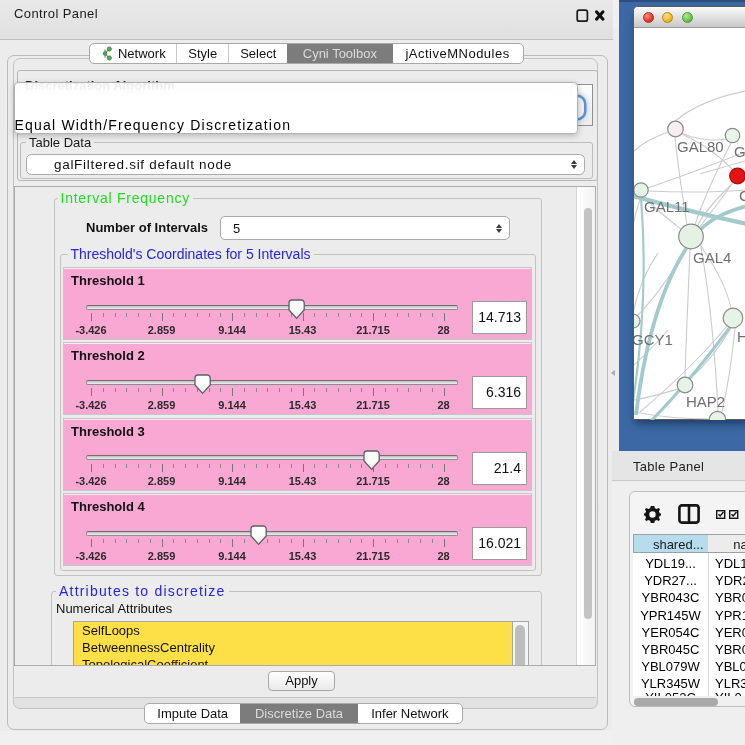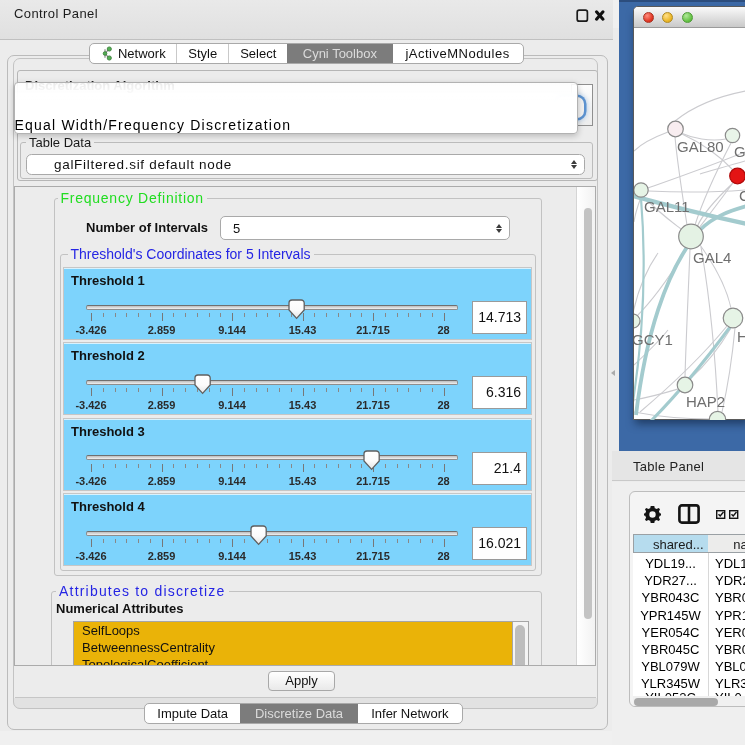--- a/index.html
+++ b/index.html
@@ -24,30 +24,30 @@
 .combo .arr i.up{border-bottom:4.5px solid #3c3c3c}
 .combo .arr i.dn{border-top:4.5px solid #3c3c3c}
 
 #spane{position:absolute;left:14px;top:186px;width:582px;height:480px;border:1px solid #ababab;background:#ececec;overflow:hidden}
 #sbar{position:absolute;right:0;top:0;width:19.5px;height:100%;background:linear-gradient(90deg,#ffffff,#f2f2f2);border-left:1px solid #d5d5d5}
 #sthumb{position:absolute;left:7px;top:21px;width:8.5px;height:411px;background:#c3c3c3;border-radius:4.5px}
 
 .group{position:absolute;border:1px solid #c2c2c2;border-radius:3px}
 .gtitle{position:absolute;top:-9px;background:#ececec;padding:0 3px;font-size:14px;line-height:17px;white-space:nowrap}
 
-.tbox{position:absolute;left:48px;width:469px;height:73px;background:#7dd3fc;border:1px solid #c6c6c6;box-shadow:inset 0 1px 0 rgba(255,255,255,.7)}
+.tbox{position:absolute;left:48px;width:469px;height:73px;background:#f9a8d4;border:1px solid #c6c6c6;box-shadow:inset 0 1px 0 rgba(255,255,255,.7)}
 .tlabel{position:absolute;left:7px;top:5px;font-size:13px;font-weight:bold;color:#111}
 .track{position:absolute;left:22px;top:36.5px;width:372px;height:5px;background:linear-gradient(#bdbdbd,#f0f0f0);border:1px solid #8d8d8d;border-top-color:#6f6f6f;border-radius:2px}
 .tick{position:absolute;top:45px;width:1px;height:4px;background:#888}
 .tick.maj{height:8px;background:#777}
 .ticklab{position:absolute;top:56px;width:60px;text-align:center;font-size:11px;font-weight:bold;color:#2b2b2b}
 .thumb{position:absolute;top:31px}
 .vbox{position:absolute;left:408px;top:33px;width:55px;height:33px;background:#fff;border:1px solid #9a9a9a;font-size:14px;color:#111;text-align:right;line-height:31px;padding-right:5px}
 
-#nlist{position:absolute;left:58px;top:434px;width:440px;height:60px;background:#eab308;border:1px solid #a6a6a6;font-size:13px;color:#111}
+#nlist{position:absolute;left:58px;top:434px;width:440px;height:60px;background:#fde047;border:1px solid #a6a6a6;font-size:13px;color:#111}
 #nlist .row{padding-left:8px;height:17px;line-height:17px}
 #nlistsb{position:absolute;left:498px;top:434px;width:16px;height:60px;background:#f4f4f4;border:1px solid #a6a6a6;border-left:none}
 #nlistsb i{position:absolute;left:2px;top:3px;width:10px;height:70px;background:#bdbdbd;border-radius:5px}
 
 #apply{position:absolute;left:268px;top:671px;width:67px;height:20px;background:linear-gradient(#ffffff,#e9e9e9);border:1px solid #a8a8a8;border-radius:4px;font-size:13px;color:#111;text-align:center;line-height:18px}
 
 #popup{position:absolute;left:14px;top:81.5px;width:563.5px;height:52.5px;background:linear-gradient(rgba(255,255,255,.9),rgba(255,255,255,.99) 24%,#fff 40%);border:1px solid #b2b2b2;border-radius:4px;box-shadow:0 2px 6px rgba(0,0,0,.22);font-size:13.5px}
 #popup div{position:absolute;height:17px;line-height:17px}
 #popup .r1{left:0;top:1px;width:100%;text-align:center;color:#b5b5b5;letter-spacing:.6px}
 #popup .r2{left:-0.5px;top:17.5px;font-weight:bold;color:#000;font-size:14px}
@@ -111,21 +111,21 @@
 <div class="abs" style="left:556px;top:97px;width:28px;height:21px;border-radius:7px;background:#f0f0f0;box-shadow:0 0 0 2.5px rgba(74,134,202,.85),0 0 5px 3px rgba(90,150,215,.45)"></div>
 <div class="group" style="left:20px;top:142px;width:573px;height:36.5px;border-color:#bcbcbc">
     <div class="gtitle" style="left:5px;background:#ececec;color:#1a1a1a;font-size:13px">Table Data</div>
   </div>
 <div class="combo" style="left:26px;top:153.5px;width:558.5px;height:21px;line-height:20px;border-radius:5.5px"><span style="padding-left:27px;font-size:13.5px;letter-spacing:.7px">galFiltered.sif default node</span><div class="arr">
       <i class="up"></i>
       <i class="dn"></i>
     </div></div>
 <div id="spane">
 <div class="group" style="left:38.5px;top:10.5px;width:488.5px;height:378px">
-      <div class="gtitle" style="left:3px;color:#21dd21;letter-spacing:.75px">Frequency Definition</div>
+      <div class="gtitle" style="left:3px;color:#21dd21;letter-spacing:.75px">Interval Frequency</div>
     </div>
 <div class="abs" style="left:71px;top:32px;height:17px;line-height:17px;font-size:13px;font-weight:bold;color:#111">Number of Intervals</div>
 <div class="combo" style="left:205px;top:29px;width:290px;height:24px;line-height:23px"><span style="padding-left:12px">5</span><div class="arr">
         <i class="up"></i>
         <i class="dn"></i>
       </div></div>
 <div class="group" style="left:44.5px;top:67px;width:476.5px;height:317px">
       <div class="gtitle" style="left:7px;color:#2525e4">Threshold's Coordinates for 5 Intervals</div>
     </div>
 <div class="tbox" style="top:80.0px">
@@ -332,21 +332,21 @@
             <stop offset="1" stop-color="#e4e4e4"></stop>
           </linearGradient>
         </defs>
 <path d="M4 1 H13 A3 3 0 0 1 16.2 4 V11 L8.6 19.4 L1 11 V4 A3 3 0 0 1 4 1 Z" fill="url(#thg4)" stroke="#5f5f5f" stroke-width="1.3"></path>
       </svg>
 <div class="vbox">16.021</div>
 </div>
 <div class="group" style="left:36px;top:404px;width:491px;height:120px">
       <div class="gtitle" style="left:4px;color:#2525e4;letter-spacing:1.2px">Attributes to discretize</div>
     </div>
-<div class="abs" style="left:41px;top:412.5px;height:17px;line-height:17px;font-size:13px;font-weight:bold;color:#111">Numerical Attributes</div>
+<div class="abs" style="left:41px;top:412.5px;height:17px;line-height:17px;font-size:13px;font-weight:normal;color:#111">Numerical Attributes</div>
 <div id="nlist">
       <div class="row">SelfLoops</div>
       <div class="row">BetweennessCentrality</div>
       <div class="row">TopologicalCoefficient</div>
     </div>
 <div id="nlistsb">
       <i></i>
     </div>
 <div id="sbar">
       <div id="sthumb"></div>

